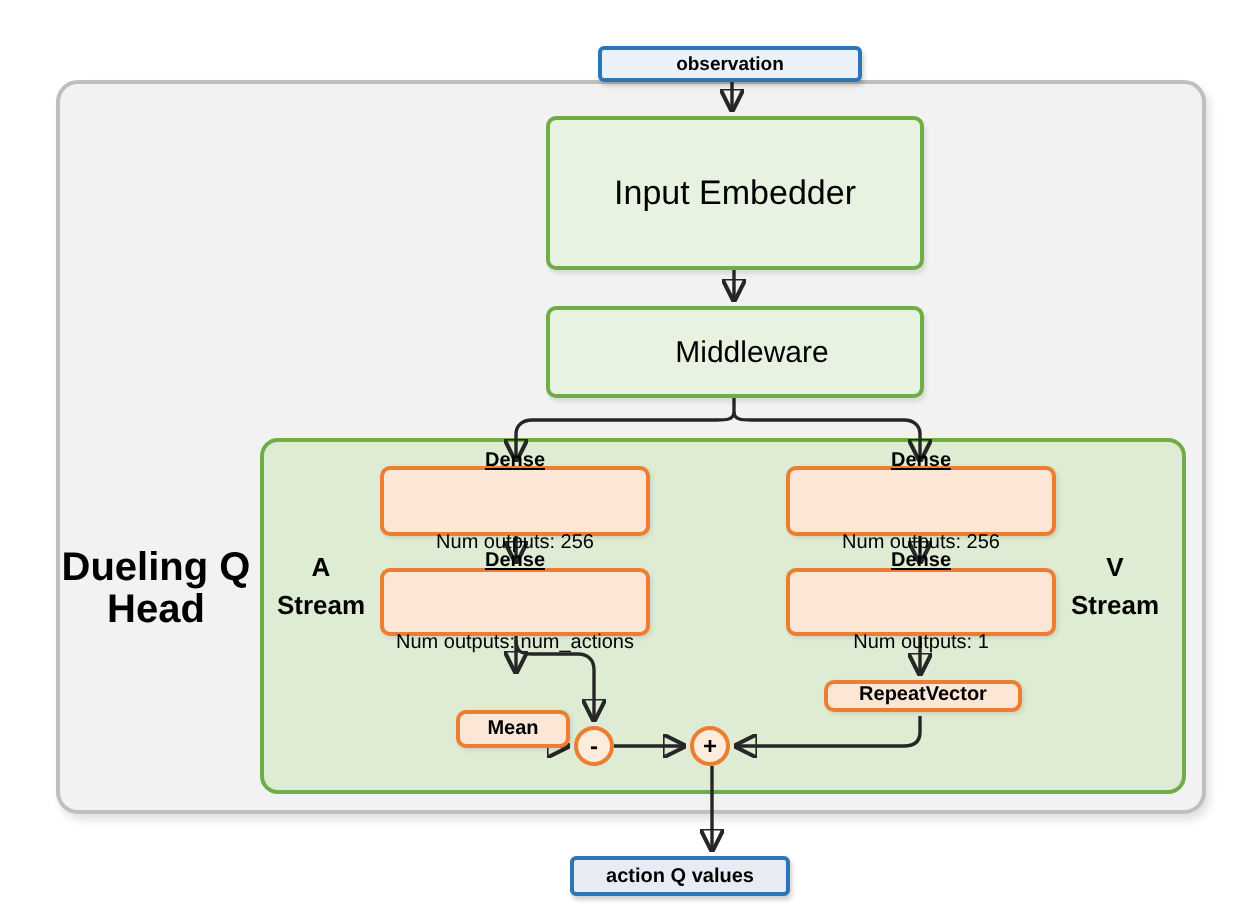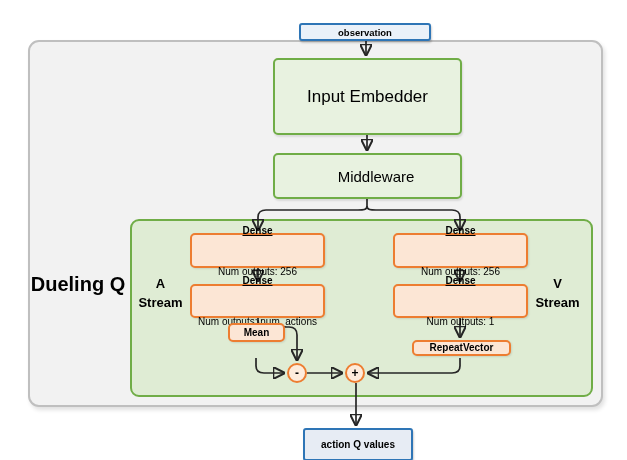--- a/index.html
+++ b/index.html
@@ -45,26 +45,26 @@
   .orange-box .bs{font-size:10px;margin-top:28px;}
   .small-orange{font-weight:bold;font-size:10px;line-height:10px;}
   .op-circle{
     border:2.5px solid var(--orange-border);border-radius:50%;background:var(--orange-circle-bg);
     font-weight:bold;font-size:12px;line-height:12px;
   }
   .side-label{text-align:center;font-weight:bold;z-index:4;}
   #node-input-embedder{left:273px;top:58px;width:189px;height:77px;font-size:17px;}
   #node-middleware{left:273px;top:153px;width:189px;height:46px;font-size:15px;padding-left:17px;}
   #node-observation{left:299px;top:23px;width:132px;height:18px;}
-  #node-action-q{left:303px;top:428px;width:110px;height:33px;font-size:10px;background:var(--blue-bg-2);}
+  #node-action-q{left:285px;top:428px;width:110px;height:20px;font-size:10px;background:var(--blue-bg-2);}
   #node-dense-a1{left:190px;top:233px;width:135px;height:35px;}
   #node-dense-a2{left:190px;top:284px;width:135px;height:34px;}
   #node-dense-v1{left:393px;top:233px;width:135px;height:35px;}
   #node-dense-v2{left:393px;top:284px;width:135px;height:34px;}
-  #node-mean{left:228px;top:323px;width:57px;height:19px;}
+  #node-mean{left:228px;top:355px;width:57px;height:19px;}
   #node-repeatvector{left:412px;top:340px;width:99px;height:16px;}
   #node-minus{left:287px;top:363px;width:20px;height:20px;}
   #node-plus{left:345px;top:363px;width:20px;height:20px;}
   #label-dueling{left:26px;top:274px;width:104px;font-size:20px;line-height:21px;}
   #label-a-stream{left:134px;top:274px;width:53px;font-size:13px;line-height:19px;}
   #label-v-stream{left:530px;top:274px;width:55px;font-size:13px;line-height:19px;}
 </style>
 </head>
 <body>
 
@@ -104,20 +104,21 @@
 
   <div class="abs node green-box" id="node-input-embedder">
     <span>Input Embedder</span>
   </div>
   <div class="abs node green-box" id="node-middleware">
     <span>Middleware</span>
   </div>
 
   <div class="abs side-label" id="label-dueling">
     <div>Dueling Q</div>
+    <div>Head</div>
   </div>
   <div class="abs side-label" id="label-a-stream">
     <div>A</div>
     <div>Stream</div>
   </div>
   <div class="abs side-label" id="label-v-stream">
     <div>V</div>
     <div>Stream</div>
   </div>
 

